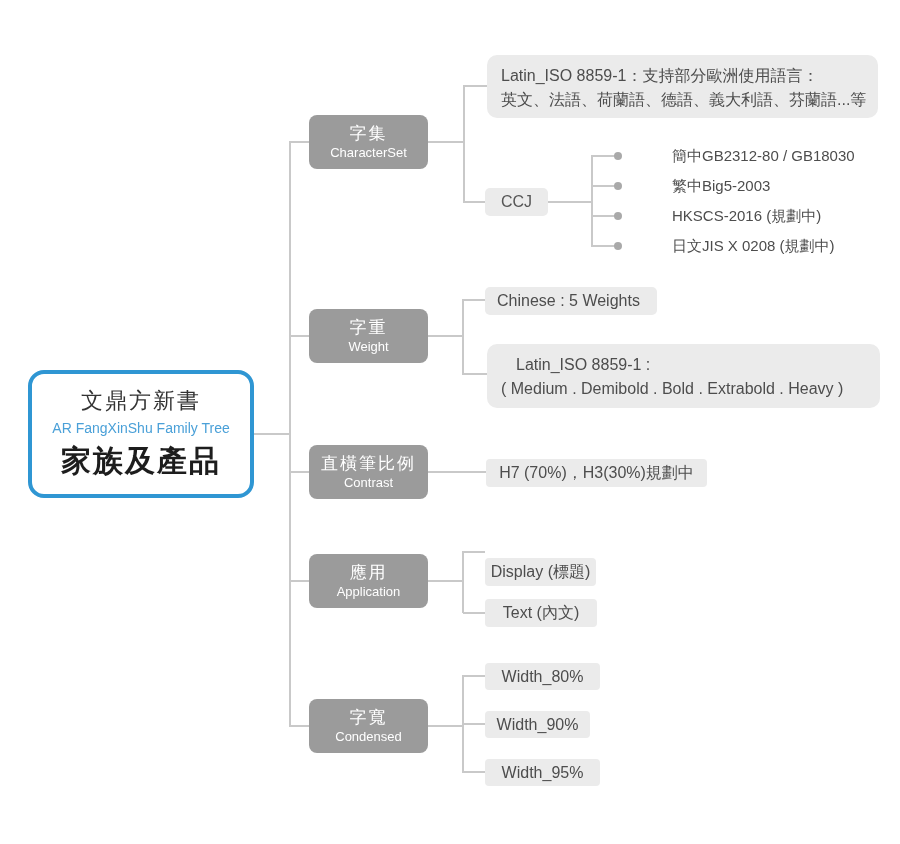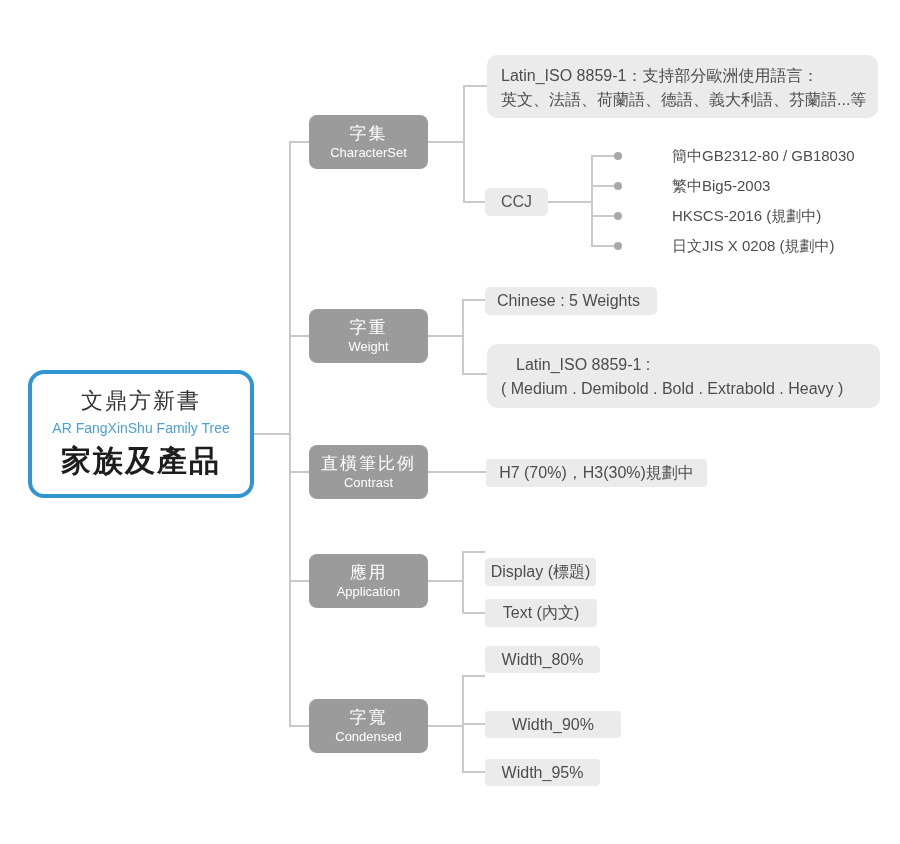--- a/index.html
+++ b/index.html
@@ -47,22 +47,22 @@
     border-radius:10px;box-sizing:border-box;padding:9px 12px 0 14px;line-height:1.5;white-space:nowrap;
   }
   .latin-top{left:487px;top:55px;width:391px;height:63px;}
   .ccj{left:485px;top:188px;width:63px;height:28px;border-radius:5px;color:#555555;}
   .chinese-w{left:485px;top:287px;width:172px;height:28px;border-radius:5px;justify-content:flex-start;padding-left:12px;box-sizing:border-box;}
   .latin-w{left:487px;top:344px;width:393px;height:64px;}
   .latin-w .l1{margin-left:15px;}
   .h7{left:486px;top:459px;width:221px;height:28px;}
   .disp{left:485px;top:558px;width:111px;height:28px;}
   .textbx{left:485px;top:599px;width:112px;height:28px;}
-  .w80{left:485px;top:646px;width:115px;height:27px;}
-  .w90{left:485px;top:711px;width:136px;height:27px;}
+  .w80{left:485px;top:663px;width:115px;height:27px;}
+  .w90{left:485px;top:711px;width:105px;height:27px;}
   .w95{left:485px;top:759px;width:115px;height:27px;}
 
   
   .ccj-item{position:absolute;left:614px;display:flex;align-items:center;height:22px;color:var(--ink);font-size:15px;white-space:nowrap;gap:36px;}
   .ccj-item .dot{width:8px;height:8px;border-radius:50%;background:#a9a9a9;margin-right:14px;flex:0 0 auto;}
   .ci0{top:145px}.ci1{top:175px}.ci2{top:205px}.ci3{top:235px}
 </style>
 </head>
 <body>
 

